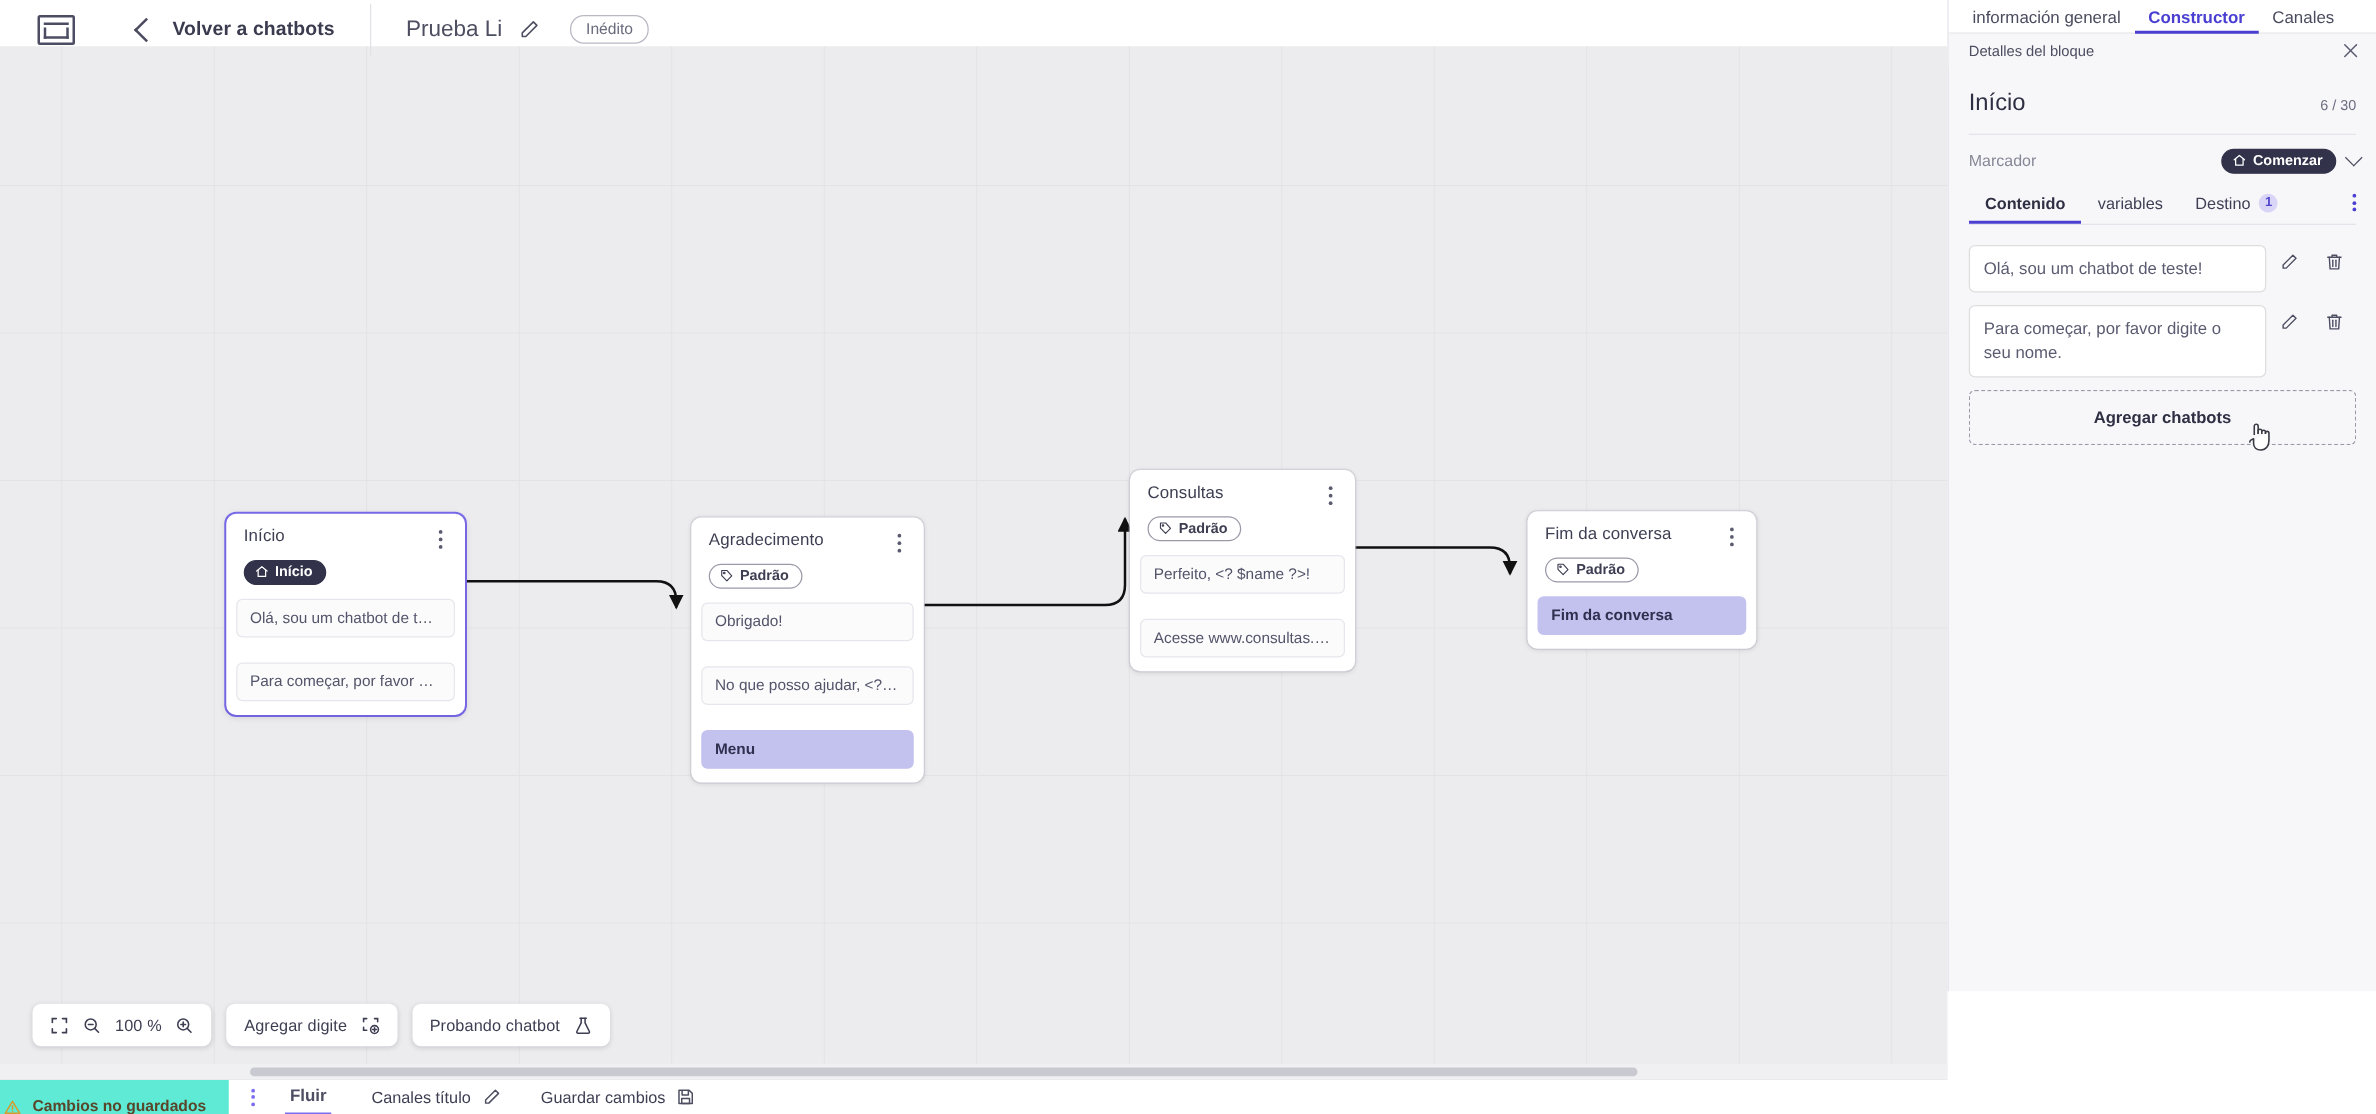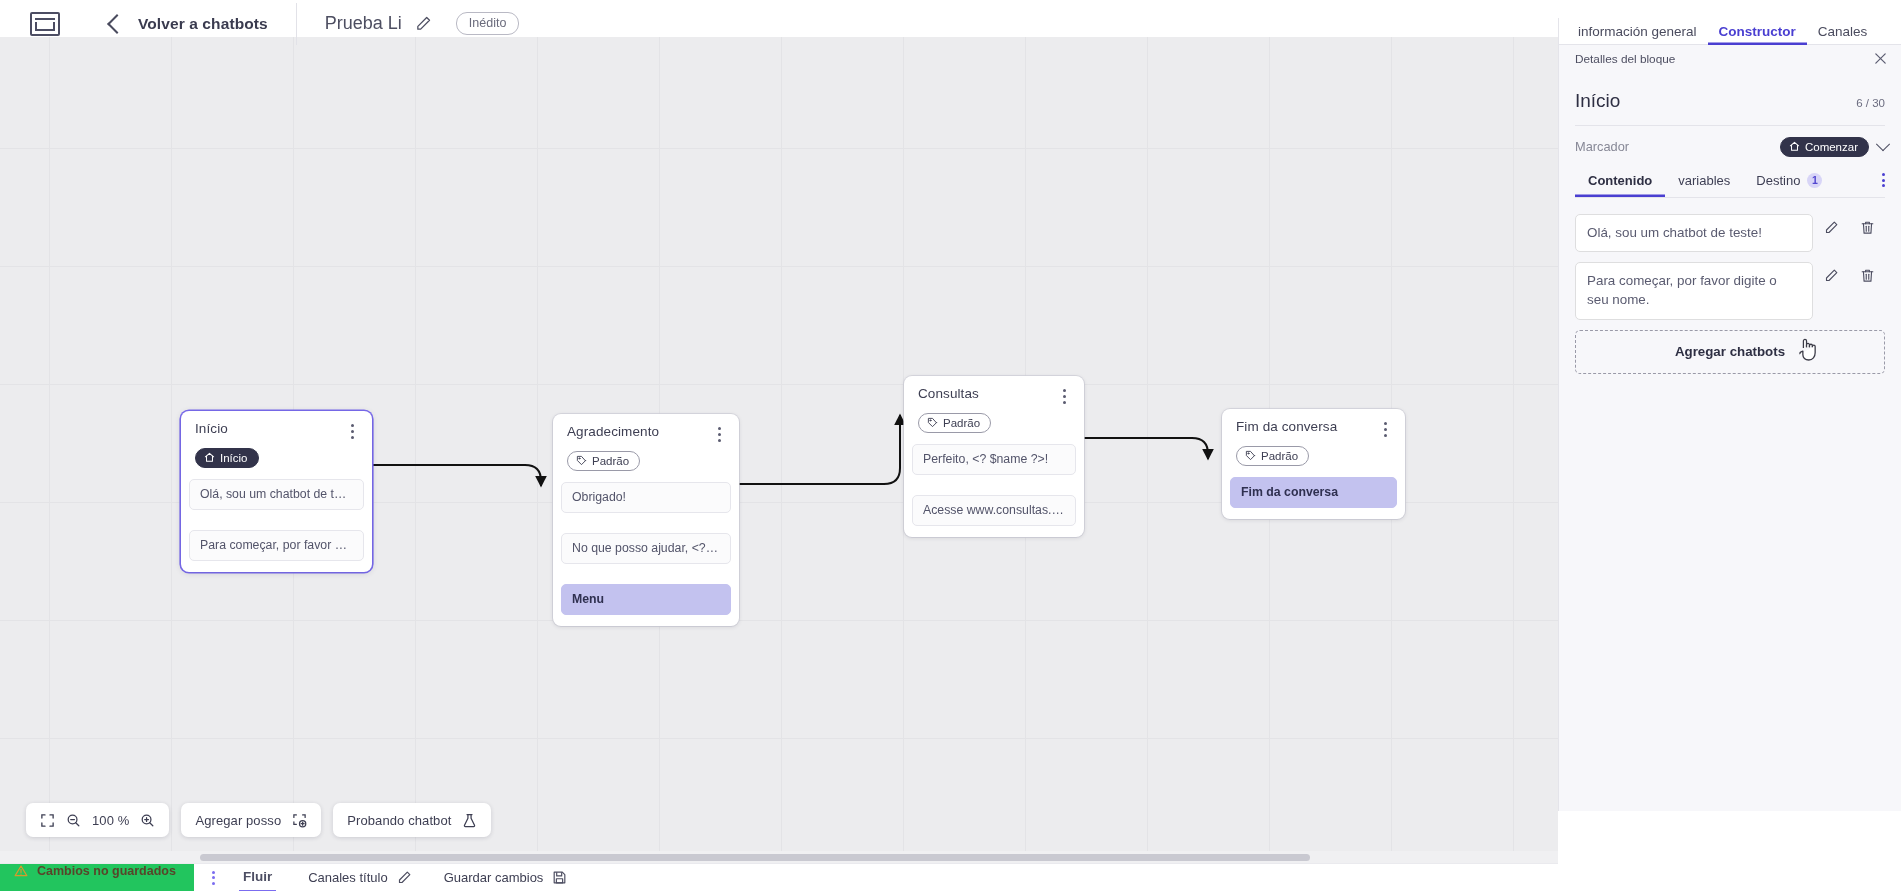--- a/index.html
+++ b/index.html
@@ -80,21 +80,21 @@
     padding: 0 13px 0 14px;
   }
   .node-title { font-size: 13.5px; color: #3d3e52; font-weight: 400; letter-spacing:.1px; }
   .dots-v { width:14px; display:flex; flex-direction:column; align-items:center; gap:3px; padding-top:3px; cursor:pointer;}
   .dots-v i { width:3px; height:3px; border-radius:50%; background:#5a5b70; display:block;}
 
   .tag-row { padding: 9px 14px 0; }
   .tag {
     display:inline-flex; align-items:center; gap:5px;
     border:1px solid #9a9aa8; border-radius: 11px;
-    padding: 2.5px 10px 3px 8px; font-size: 11.5px; color: #3d3e52; font-weight:400;
+    padding: 2.5px 10px 3px 8px; font-size: 11.5px; color: #3d3e52; font-weight:700;
   }
   .tag.dark {
     background: #32334a; border-color:#32334a; color:#fff;
   }
   .tag svg { display:block; }
 
   .node-items { margin-top: 9px; display:flex; flex-direction:column; gap:20px; padding: 2px 8px; }
   .n-item {
     background:#fbfbfc; border:1px solid #e6e6ec; border-radius:5px;
     font-size:12.3px; color:#53546a; padding: 7px 10px 8px;
@@ -130,36 +130,36 @@
     background:#c9c9d1; border-radius:4px;
   }
 
   
   .bottombar {
     position:absolute; left:0; bottom:0; width:1558px; height:28px;
     background:#ffffff; display:flex; align-items:center; z-index:25;
     border-top:1px solid #eaeaee;
   }
   .unsaved {
-    background:#22c55e; height:28px; display:flex; align-items:flex-start; gap:9px;
-    padding: 0 18px 0 14px; font-size:12.5px; color:#58452a; font-weight:700; white-space:nowrap;
+    background:#5eead4; height:28px; display:flex; align-items:flex-end; gap:9px;
+    padding: 0 18px 0 3px; font-size:12.5px; color:#58452a; font-weight:700; white-space:nowrap;
   }
   .warn-tri { width:14px; height:13px; flex:none;}
   .bb-dots { margin-left:18px; display:flex; flex-direction:column; gap:2.5px; align-items:center; cursor:pointer;}
   .bb-dots i { width:3px;height:3px;border-radius:50%;background:#7b6cf0;display:block;}
   .bb-tab {
     margin-left:24px; font-size:13.5px; font-weight:700; color:#4d4e63;
     height:28px; display:flex; align-items:center; border-bottom:2.5px solid #7b6cf0; padding:0 4px;
     white-space:nowrap;
   }
   .bb-act { margin-left:32px; display:flex; align-items:center; gap:9px; font-size:13px; color:#3d3e52; white-space:nowrap; cursor:pointer;}
 
   
   .rpanel {
-    position:absolute; top:18px; right:0; width:343px; height:793px; background:#f7f7fa;
+    position:absolute; top:0; right:0; width:343px; height:793px; background:#f7f7fa;
     border-left:1px solid #e4e4ea; z-index:40;
   }
   .rtabs {
     height:27px; background:#fff; display:flex; align-items:center; gap:0;
     padding-left:8px; border-bottom:1px solid #e4e4ea;
   }
   .rtab {
     font-size:13.5px; color:#4a4b5e; padding: 0 11px; height:27px;
     display:flex; align-items:center; white-space:nowrap; cursor:pointer;
   }
@@ -367,21 +367,21 @@
       <span class="ico">
         <svg viewBox="0 0 24 24" fill="none" stroke="#3d3e52" stroke-width="2" stroke-linecap="round">
           <circle cx="10.5" cy="10.5" r="7"></circle>
             <path d="M20.5 20.5l-5-5"></path>
             <path d="M7.5 10.5h6"></path>
             <path d="M10.5 7.5v6"></path>
         </svg>
       </span>
     </div>
     <div class="tool-grp">
-      <span class="lbl">Agregar posso</span>
+      <span class="lbl">Agregar digite</span>
       <span class="ico">
         <svg viewBox="0 0 24 24" fill="none" stroke="#3d3e52" stroke-width="2" stroke-linecap="round">
           <path d="M3 7V3h4"></path>
             <path d="M17 3h4v4"></path>
             <path d="M3 14v4h4"></path>
           <circle cx="17" cy="17" r="5"></circle>
             <path d="M17 14.6v4.8"></path>
             <path d="M14.6 17h4.8"></path>
         </svg>
       </span>

